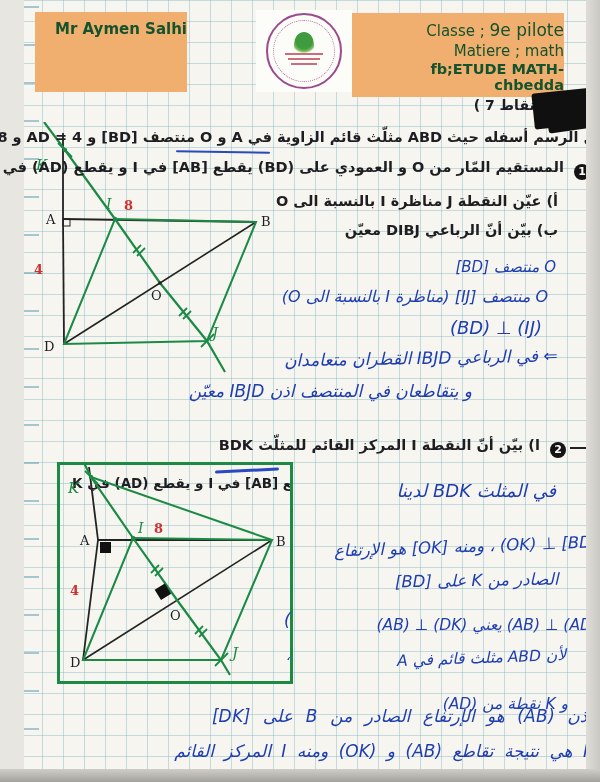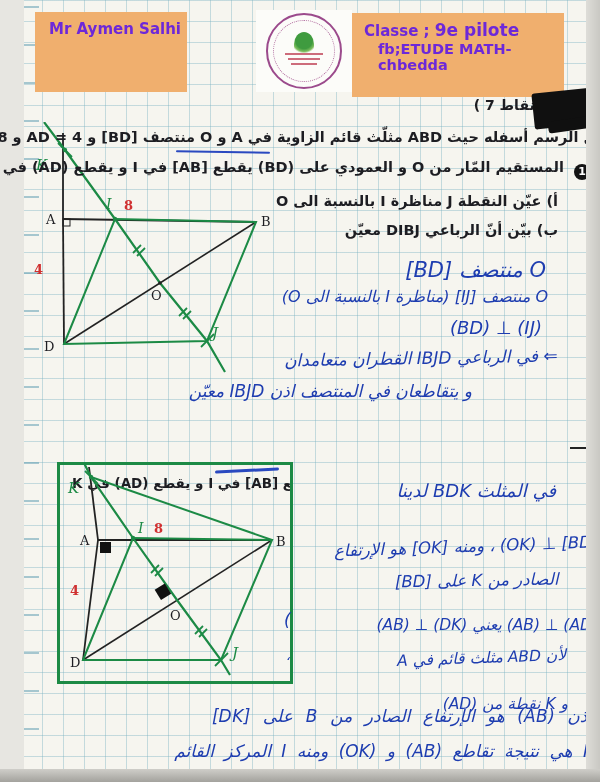--- a/index.html
+++ b/index.html
@@ -9,27 +9,27 @@
   .grid{position:absolute;inset:0;
     background-image:
       linear-gradient(to right, rgba(125,180,195,.42) 1px, transparent 1px),
       linear-gradient(to bottom, rgba(125,180,195,.42) 1px, transparent 1px);
     background-size:21px 21px;}
   .edge-left{left:0;top:0;width:24px;height:782px;background:#e7e6e1;}
   .edge-right{left:586px;top:0;width:14px;height:782px;background:linear-gradient(to right,#deddd8,#c9c8c3);}
   .edge-bottom{left:0;top:769px;width:600px;height:13px;background:linear-gradient(#cfcec9,#a3a29d);}
   .margin-ticks{left:24px;top:6px;width:15px;height:760px;
     background:repeating-linear-gradient(to bottom, rgba(100,160,180,.55) 0 2px, transparent 2px 38px);}
-  .hdr-box{background:#f0af6e;color:#6d28d9;font-family:"DejaVu Sans",sans-serif;}
+  .hdr-box{background:#f0af6e;color:#14532d;font-family:"DejaVu Sans",sans-serif;text-align:right;}
   .hdr-left{left:35px;top:12px;width:152px;height:80px;padding:8px 0 0 14px;box-sizing:border-box;}
   .hdr-right{left:352px;top:13px;width:212px;height:84px;padding:7px 0 0 12px;box-sizing:border-box;}
   .hdr-name{font-size:15px;font-weight:bold;}
   .hdr-sub{font-size:13px;font-weight:bold;margin-top:8px;}
   .hdr-tel{font-size:16px;font-weight:bold;}
-  .hr-row{font-size:15px;font-weight:bold;line-height:20px;}
+  .hr-row{font-size:15px;font-weight:normal;line-height:20px;}
   .hr-val{font-size:17px;}
   .hr-fb{font-size:14.5px;font-weight:bold;padding-left:14px;}
   .stamp-box{left:256px;top:10px;width:96px;height:82px;background:#fcfcf9;display:flex;align-items:center;justify-content:center;}
   .seal{width:72px;height:72px;border:2px solid #9b4a8c;border-radius:50%;position:relative;display:flex;align-items:center;justify-content:center;}
   .seal-inner{position:absolute;inset:5px;border:1px dotted #b06a9e;border-radius:50%;}
   .seal-tree{width:20px;height:24px;background:radial-gradient(circle at 50% 35%, #3f9b3f 0 45%, #7fbf5f 60%, transparent 70%);border-radius:50% 50% 20% 20%;margin-bottom:14px;}
   .seal-line{position:absolute;left:17px;width:38px;height:2px;background:rgba(190,60,80,.75);}
   .printed{font-family:"DejaVu Sans",sans-serif;color:#1d1d22;font-weight:600;white-space:nowrap;}
   .hand{font-family:"DejaVu Sans",sans-serif;font-style:italic;color:#1e3db0;white-space:nowrap;}
   .badge{display:inline-flex;align-items:center;justify-content:center;width:16px;height:16px;border-radius:50%;
@@ -59,20 +59,24 @@
       <div class="seal-line" style="top:38px;"></div>
       <div class="seal-line" style="top:43px;left:20px;width:32px;"></div>
       <div class="seal-line" style="top:48px;left:23px;width:26px;"></div>
     </div>
   </div>
 
   <div class="abs hdr-box hdr-right">
     <div class="hr-row">
       <span>Classe ;</span>
       <span class="hr-val">9e pilote</span>
+    </div>
+    <div class="hr-row">
+      <span>Matiere ;</span>
+      <span>math</span>
     </div>
     <div class="hr-fb">fb;ETUDE MATH-chbedda</div>
   </div>
 
   <div class="abs printed" dir="ltr" style="top:97px;right:54px;font-size:14px;">( 7 نقاط )</div>
   <div class="abs scribble" style="left:533px;top:90px;width:72px;height:36px;transform:rotate(-6deg);"></div>
   <div class="abs scribble" style="left:548px;top:118px;width:54px;height:12px;transform:rotate(-8deg);"></div>
 
   <svg class="abs" style="left:22px;top:122px;" width="250" height="258" viewBox="0 0 250 258">
 
@@ -112,26 +116,30 @@
   <div class="abs printed" dir="rtl" style="top:129px;right:4px;font-size:14.5px;">ل الرسم أسفله حيث ‪ABD‬ مثلّث قائم الزاوية في ‪A‬ و ‪O‬ منتصف ‪[BD]‬ و ‪AD = 4‬ و ‪AB = 8‬</div>
   <div class="abs ink-line" style="left:176px;top:151px;width:94px;height:2px;transform:rotate(1deg);"></div>
 
   <div class="abs printed" dir="rtl" style="top:159px;right:10px;font-size:14.5px;">
     <span class="badge">1</span>
     <span>المستقيم المّار من ‪O‬ و العمودي على ‪(BD)‬ يقطع ‪[AB]‬ في ‪I‬ و يقطع ‪(AD)‬ في ‪K‬</span>
   </div>
   <div class="abs printed" dir="rtl" style="top:193px;right:42px;font-size:14.5px;">أ) عيّن النقطة ‪J‬ مناظرة ‪I‬ بالنسبة الى ‪O‬</div>
   <div class="abs printed" dir="rtl" style="top:222px;right:42px;font-size:14.5px;">ب) بيّن أنّ الرباعي ‪DIBJ‬ معيّن</div>
 
-  <div class="abs hand" dir="rtl" style="top:258px;right:54px;font-size:21px;">‪O‬ منتصف ‪[BD]‬</div>
+  <div class="abs hand" dir="rtl" style="top:258px;right:44px;font-size:15px;">‪O‬ منتصف ‪[BD]‬</div>
   <div class="abs hand" dir="ltr" style="top:317px;right:58px;font-size:18px;">(BD) ⊥ (IJ)</div>
   <div class="abs hand" dir="rtl" style="top:287px;right:52px;font-size:16px;">‪O‬ منتصف ‪[IJ]‬ (مناظرة ‪I‬ بالنسبة الى ‪O‬)</div>
   <div class="abs hand" dir="rtl" style="top:348px;right:42px;font-size:17px;transform:rotate(-1deg);">⇐ في الرباعي ‪IBJD‬ القطران متعامدان</div>
   <div class="abs hand" dir="rtl" style="top:381px;right:128px;font-size:17px;">و يتقاطعان في المنتصف اذن ‪IBJD‬ معيّن</div>
 
+  <div class="abs printed" dir="rtl" style="top:437px;right:34px;font-size:14.5px;">
+    <span class="badge">2</span>
+    <span>ا) بيّن أنّ النقطة ‪I‬ المركز القائم للمثلّث ‪BDK‬</span>
+  </div>
   <div class="abs" style="left:570px;top:447px;width:24px;height:2px;background:#222;"></div>
 
   <div class="abs fig2-box">
     <div class="abs printed" dir="rtl" style="top:10px;right:-30px;font-size:13.5px;">يقطع ‪[AB]‬ في ‪I‬ و يقطع ‪(AD)‬ في ‪K‬</div>
     <div class="abs ink-line" style="left:155px;top:4px;width:64px;height:3px;transform:rotate(-3deg);"></div>
     <svg class="abs" style="left:0;top:0;" width="230" height="216" viewBox="0 0 230 216">
       <line x1="29" y1="2" x2="38" y2="75" stroke="#222" stroke-width="1.8"></line>
       <line x1="38" y1="75" x2="212" y2="75" stroke="#222" stroke-width="1.8"></line>
       <line x1="38" y1="75" x2="23" y2="195" stroke="#222" stroke-width="1.8"></line>
       <line x1="23" y1="195" x2="212" y2="75" stroke="#222" stroke-width="1.6"></line>

